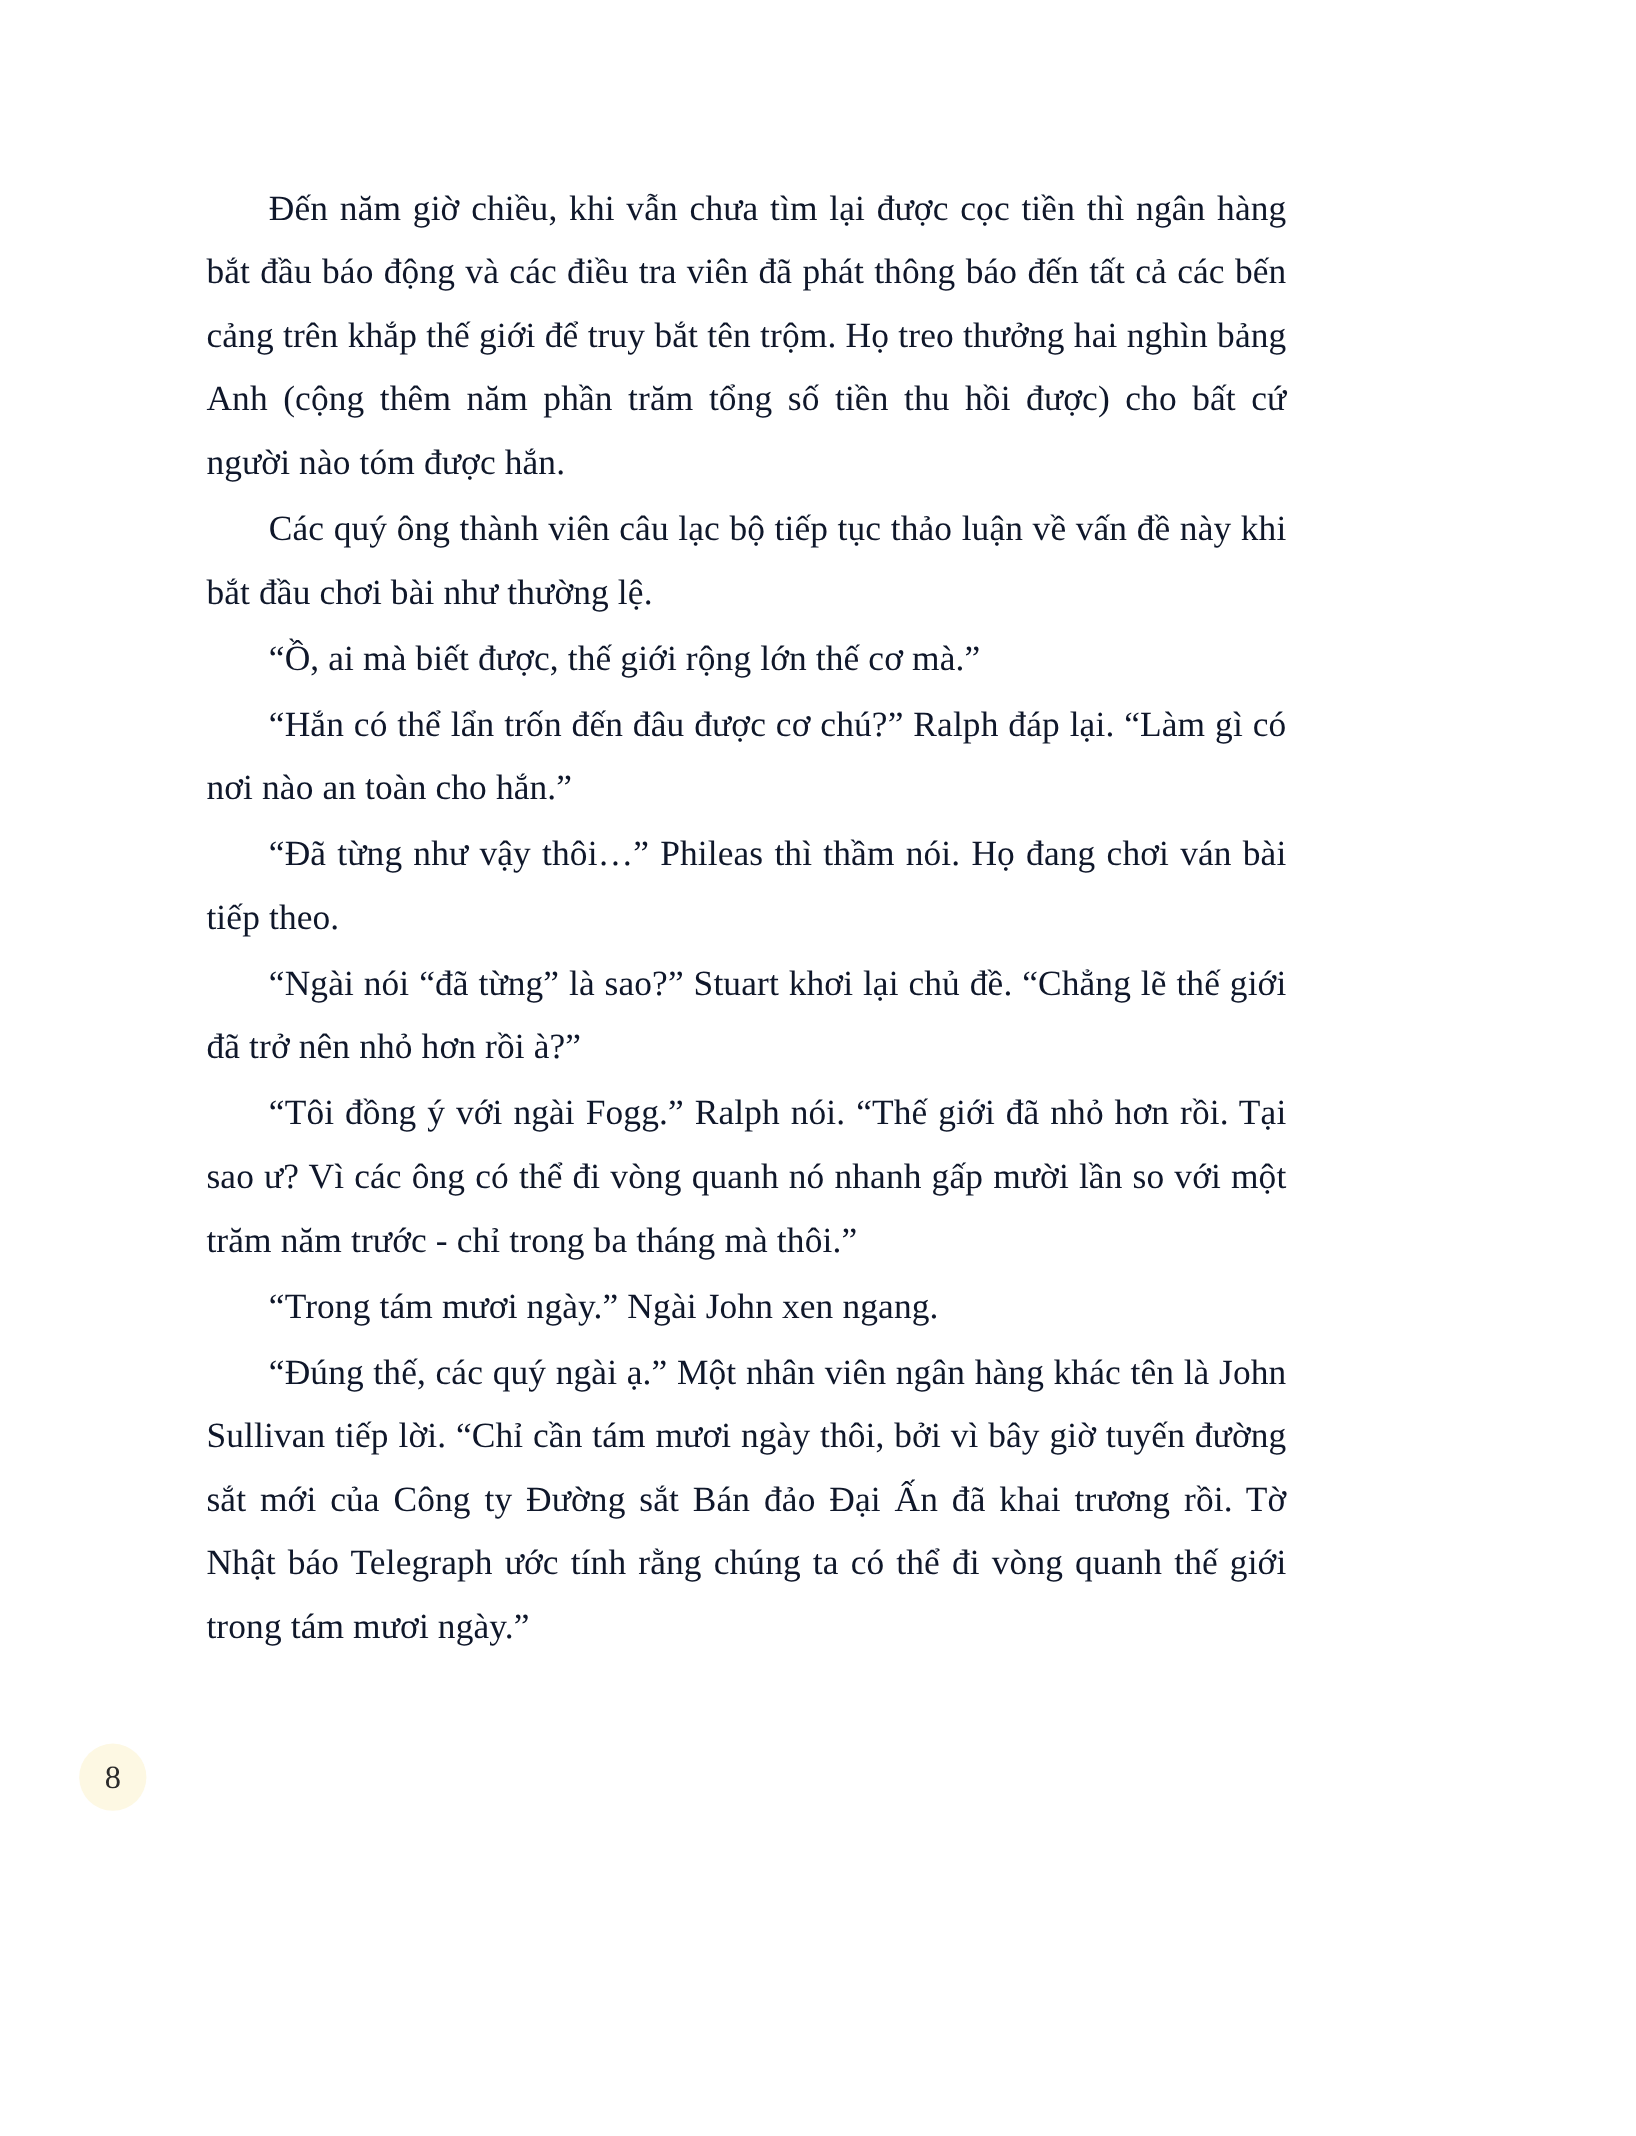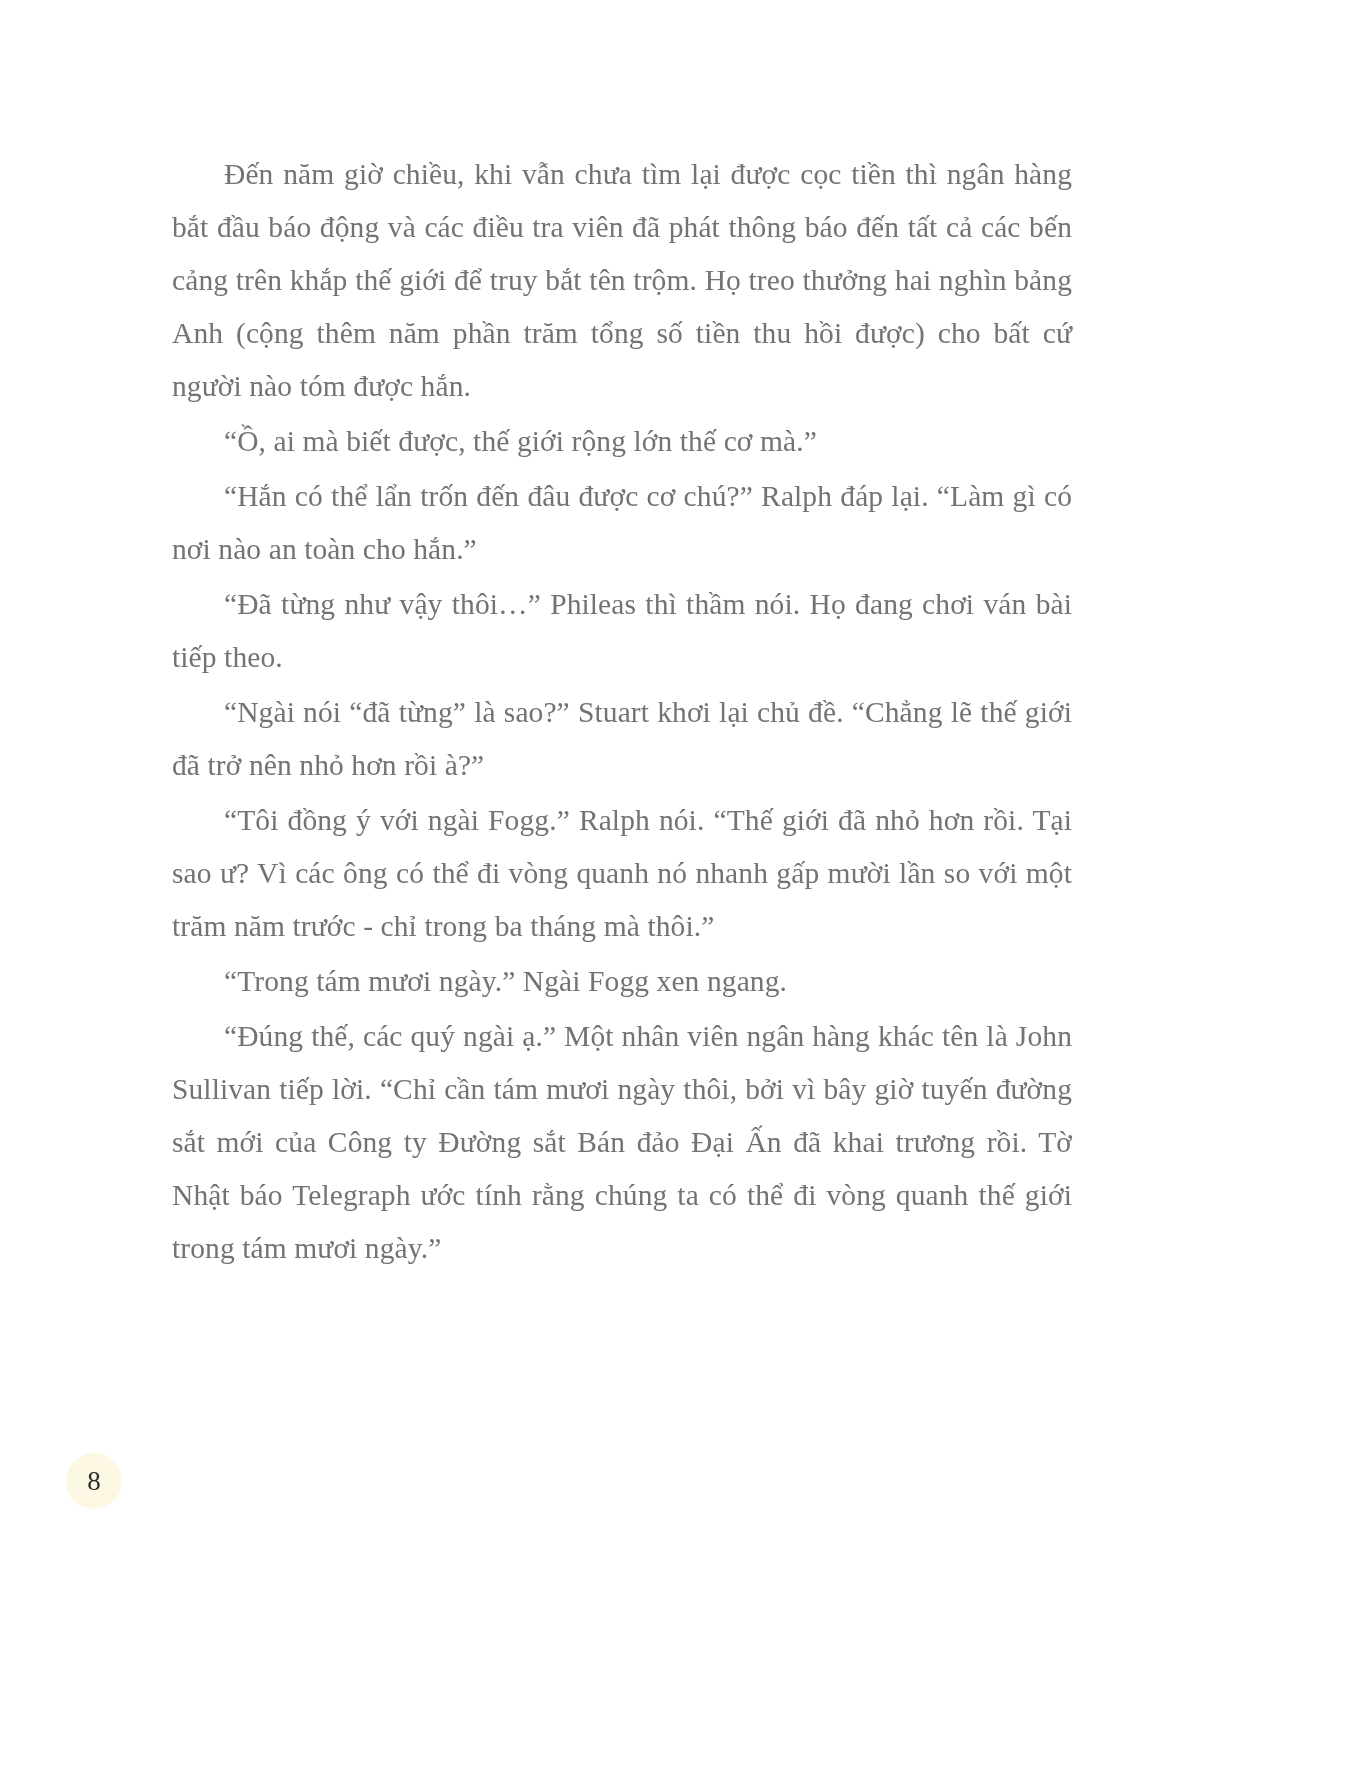--- a/index.html
+++ b/index.html
@@ -29,21 +29,21 @@
     top: 148px;
     width: 900px;
   }
   .para {
     font-size: 29.5px;
     line-height: 53px;
     text-align: justify;
     text-justify: inter-word;
     margin: 0 0 2px 0;
     text-indent: 52px;
-    color: #737373;
+    color: #0f172a;
     letter-spacing: 0.1px;
   }
   .para .ital {
   }
   .page-number-wrap {
     position: absolute;
     left: 66px;
     top: 1453px;
     width: 56px;
     height: 56px;
@@ -59,26 +59,27 @@
     font-family: "Liberation Serif", serif;
   }
 </style>
 </head>
 <body>
 
 <div class="page">
 
   <div class="text-column">
     <p class="para">Đến năm giờ chiều, khi vẫn chưa tìm lại được cọc tiền thì ngân hàng bắt đầu báo động và các điều tra viên đã phát thông báo đến tất cả các bến cảng trên khắp thế giới để truy bắt tên trộm. Họ treo thưởng hai nghìn bảng Anh (cộng thêm năm phần trăm tổng số tiền thu hồi được) cho bất cứ người nào tóm được hắn.</p>
+    <p class="para">Các quý ông thành viên câu lạc bộ tiếp tục thảo luận về vấn đề này khi bắt đầu chơi bài như thường lệ.</p>
     <p class="para">“Ồ, ai mà biết được, thế giới rộng lớn thế cơ mà.”</p>
     <p class="para">“Hắn có thể lẩn trốn đến đâu được cơ chú?” Ralph đáp lại. “Làm gì có nơi nào an toàn cho hắn.”</p>
     <p class="para">“Đã từng như vậy thôi…” Phileas thì thầm nói. Họ đang chơi ván bài tiếp theo.</p>
     <p class="para">“Ngài nói “đã từng” là sao?” Stuart khơi lại chủ đề. “Chẳng lẽ thế giới đã trở nên nhỏ hơn rồi à?”</p>
     <p class="para">“Tôi đồng ý với ngài Fogg.” Ralph nói. “Thế giới đã nhỏ hơn rồi. Tại sao ư? Vì các ông có thể đi vòng quanh nó nhanh gấp mười lần so với một trăm năm trước - chỉ trong ba tháng mà thôi.”</p>
-    <p class="para">“Trong tám mươi ngày.” Ngài Fogg xen ngang.</p>
+    <p class="para">“Trong tám mươi ngày.” Ngài John xen ngang.</p>
     <p class="para"><span>“Đúng thế, các quý ngài ạ.” Một nhân viên ngân hàng khác tên là John Sullivan tiếp lời. “Chỉ cần tám mươi ngày thôi, bởi vì bây giờ tuyến đường sắt mới của Công ty Đường sắt Bán đảo Đại Ấn đã khai trương rồi. Tờ </span><span class="ital">Nhật báo Telegraph</span><span> ước tính rằng chúng ta có thể đi vòng quanh thế giới trong tám mươi ngày.”</span></p>
   </div>
 
   <div class="page-number-wrap">
     <span class="page-number">8</span>
   </div>
 
 </div>
 
 </body></html>

